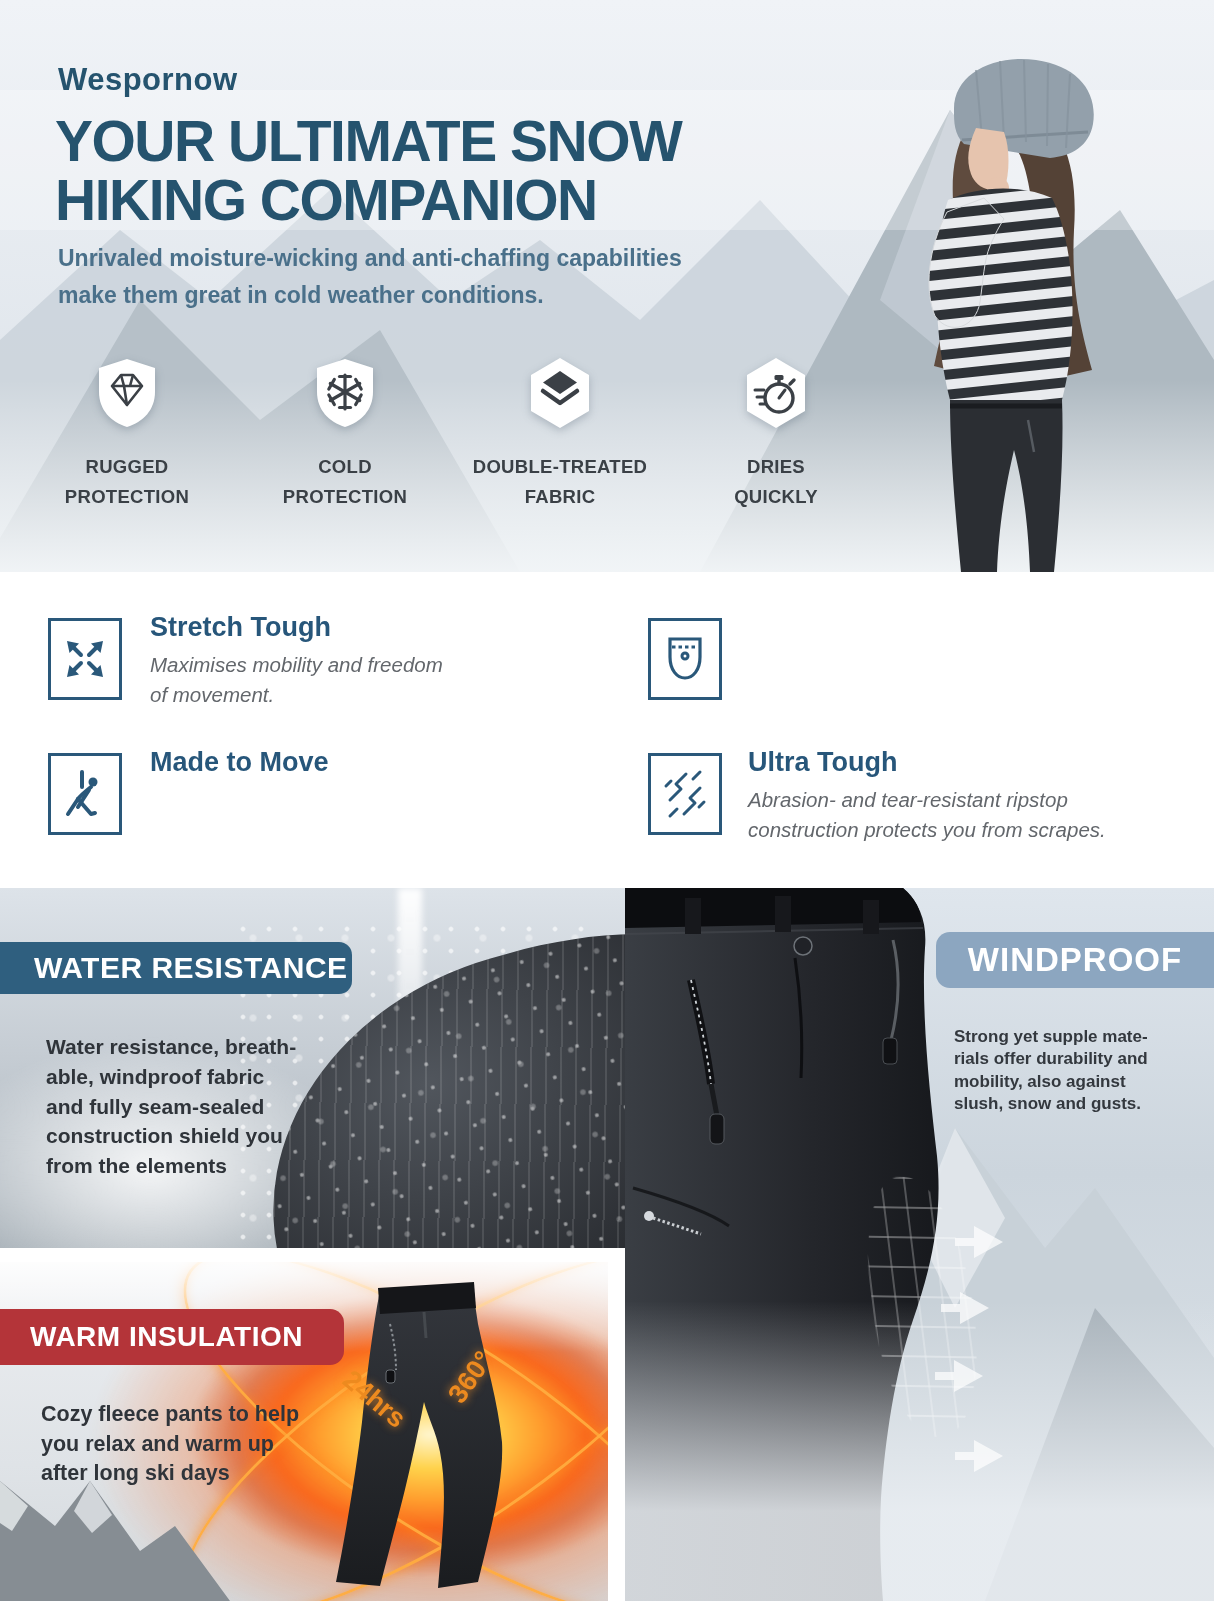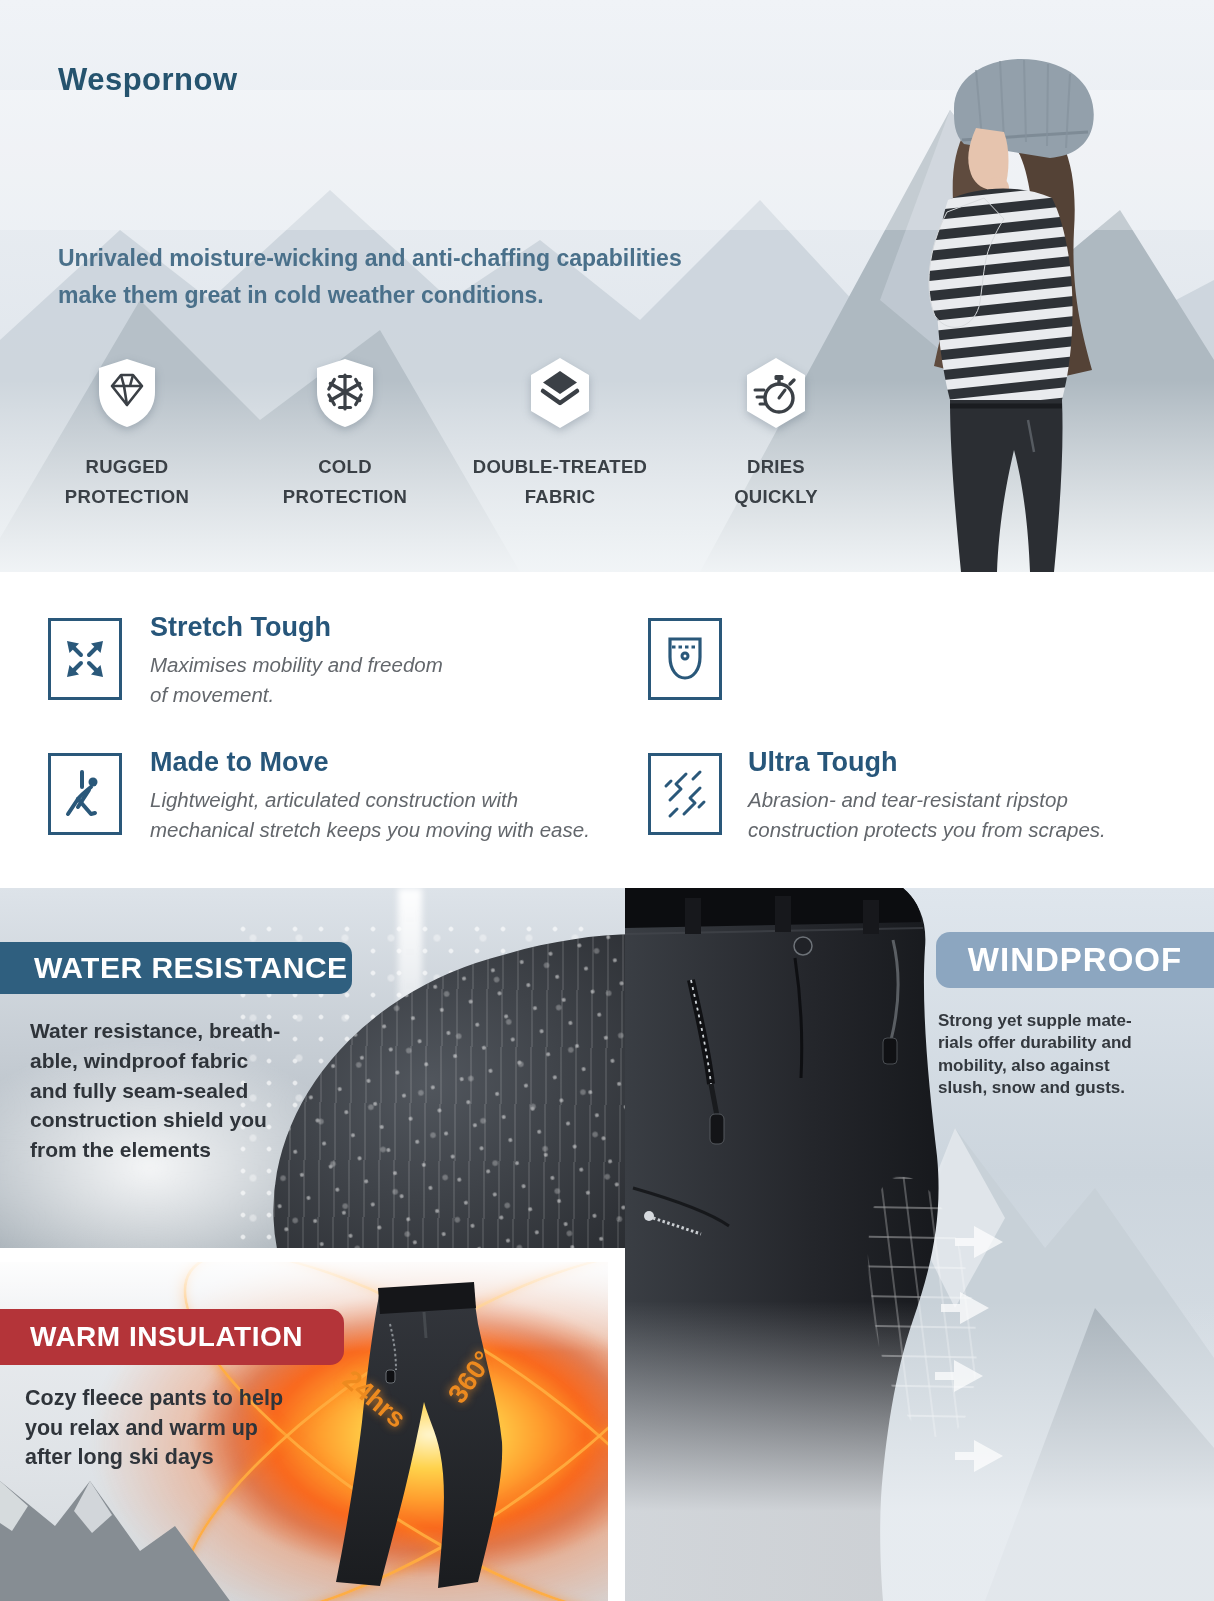--- a/index.html
+++ b/index.html
@@ -34,21 +34,21 @@
   .panel{position:absolute;overflow:hidden;}
   .panel-water{left:0;top:888px;width:608px;height:360px;background:linear-gradient(180deg,#dde3e9 0%,#c6cdd4 45%,#aab3ba 100%);padding-left:36px;}
   .panel-wind{left:625px;top:888px;width:589px;height:713px;background:linear-gradient(180deg,#dfe6ed 0%,#ccd5dd 40%,#dfe5ea 100%);}
   .panel-warm{left:0;top:1262px;width:608px;height:339px;background:linear-gradient(180deg,#eceef1 0%,#dfe3e7 60%,#d4d9dd 100%);}
 
   .banner{display:flex;align-items:center;color:#ffffff;font-weight:bold;z-index:6;position:absolute;}
   .banner-water{left:0;top:54px;width:352px;height:52px;background:#2F5F7F;border-radius:0 13px 13px 0;padding-left:34px;font-size:30px;letter-spacing:.5px;box-sizing:border-box;}
   .banner-wind{left:311px;top:44px;right:0;height:56px;background:#8CA6C0;border-radius:14px 0 0 14px;justify-content:center;font-size:33px;letter-spacing:1px;}
   .banner-warm{left:0;top:47px;width:344px;height:56px;background:#B43439;border-radius:0 14px 14px 0;padding-left:30px;font-size:28px;letter-spacing:.5px;box-sizing:border-box;}
 
-  .panel-text{position:absolute;margin:0;font-weight:bold;color:#2F343A;z-index:6;}
+  .panel-text{position:absolute;margin:16px;font-weight:bold;color:#2F343A;z-index:6;}
   .water-text{left:30px;top:128px;font-size:21px;line-height:1.42;}
   .wind-text{left:313px;top:122px;font-size:17px;line-height:1.32;color:#33383E;}
   .warm-text{left:25px;top:122px;font-size:21.5px;line-height:1.38;}
 
   
   .spray{position:absolute;left:398px;top:0;width:24px;height:235px;background:linear-gradient(rgba(255,255,255,.95),rgba(255,255,255,0));filter:blur(3px);}
   .bokeh{position:absolute;left:230px;top:30px;width:370px;height:330px;opacity:.75;filter:blur(.4px);
     background-image:radial-gradient(circle,rgba(255,255,255,.85) 1.5px,transparent 3px),radial-gradient(circle,rgba(255,255,255,.5) 2.5px,transparent 4.5px);
     background-size:26px 22px,46px 40px;}
   .fabric{position:absolute;left:268px;top:52px;width:640px;height:470px;transform:rotate(-16deg);
@@ -130,20 +130,22 @@
         <path d="M98,152 C88,182 84,222 87,262 C89,302 95,332 100,352 L212,352 C220,322 224,282 222,242 C220,202 212,170 202,150 C170,136 128,138 98,152 Z" fill="url(#stripes)"></path>
         <path d="M97,164 C78,200 74,242 85,268 C100,289 126,279 130,254 C133,234 134,212 140,198 C145,186 150,177 154,171 L134,150 Z" fill="url(#stripes)" stroke="#d7dadd" stroke-width="1"></path>
         <path d="M150,150 C161,166 167,188 163,208 L184,214 C190,186 184,160 172,146 Z" fill="url(#stripes)"></path>
         <path d="M100,352 L212,352 C214,402 210,462 204,524 L180,524 C178,472 172,432 164,402 C157,432 149,472 147,524 L111,524 C105,462 100,402 100,352 Z" fill="#2B2E33"></path>
         <path d="M100,358 L212,358" stroke="#1a1c20" stroke-width="5"></path>
         <path d="M178,372 L184,404" stroke="#565B61" stroke-width="2.5"></path>
       </svg>
     </div>
 
     <div class="brand" data-bind="brand">Wespornow</div>
+    <h1 class="headline" data-bind-lines="hero.title_lines">YOUR ULTIMATE SNOW
+HIKING COMPANION</h1>
     <p class="subtitle" data-bind-lines="hero.subtitle_lines">Unrivaled moisture-wicking and anti-chaffing capabilities
 make them great in cold weather conditions.</p>
 
     <div class="badge b1">
       <svg width="66" height="74" viewBox="0 0 66 74">
         <path d="M33,3 L61,12 V36 C61,54 49,66 33,71 C17,66 5,54 5,36 V12 Z" fill="#ffffff"></path>
         <g stroke="#3B4046" stroke-width="2.6" fill="none" stroke-linejoin="round">
           <path d="M18,30 L27,19 H39 L48,30 L33,49 Z"></path>
           <path d="M18,30 H48 M27,19 L30,30 L33,49 M39,19 L36,30"></path>
         </g>
@@ -236,22 +238,20 @@
           <circle cx="32" cy="13" r="4.5" fill="#2A587A" stroke="none"></circle>
           <path d="M30,18 C25,22 20,26 17,30"></path>
           <path d="M28,21 L17,38"></path>
           <path d="M17,30 L7,45"></path>
           <path d="M17,30 L30,45 L34,44"></path>
         </g>
       </svg>
     </div>
     <div class="ftext f3t">
       <h3 class="ftitle" data-bind="features.2.title">Made to Move</h3>
-      <p class="fdesc" data-bind-lines="features.2.description_lines">Lightweight, articulated construction with
-mechanical stretch keeps you moving with ease.</p>
     </div>
 
     <div class="ficon f4i">
       <svg width="50" height="50" viewBox="0 0 50 50">
         <g stroke="#2A587A" stroke-width="3" fill="none" stroke-linecap="round" stroke-linejoin="round">
           <path d="M10,31 L21,20 L16,15 L26,5"></path>
           <path d="M24,45 L35,34 L30,29 L40,19"></path>
           <path d="M6,17 L11,12"></path>
           <path d="M39,38 L44,33"></path>
           <path d="M17,40 L10,47"></path>

